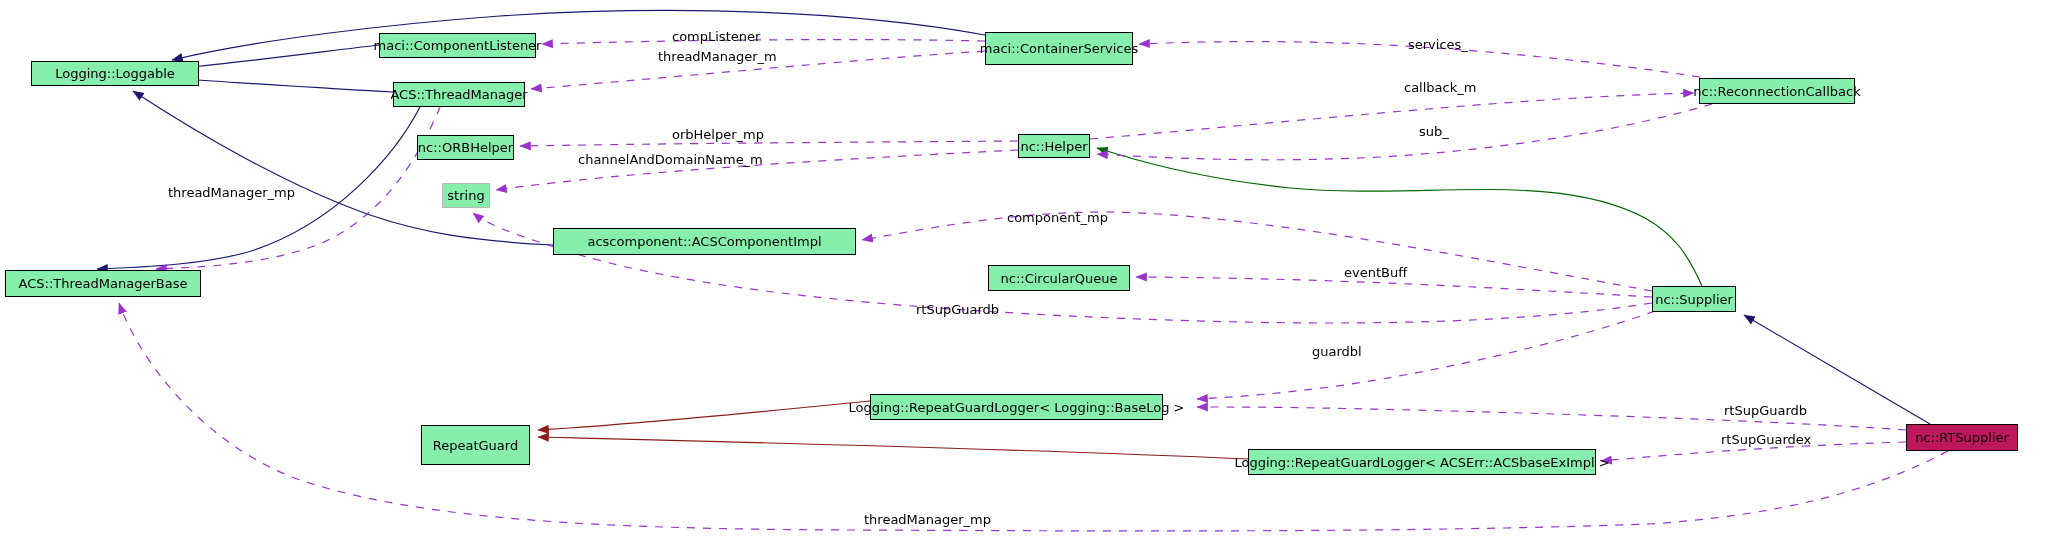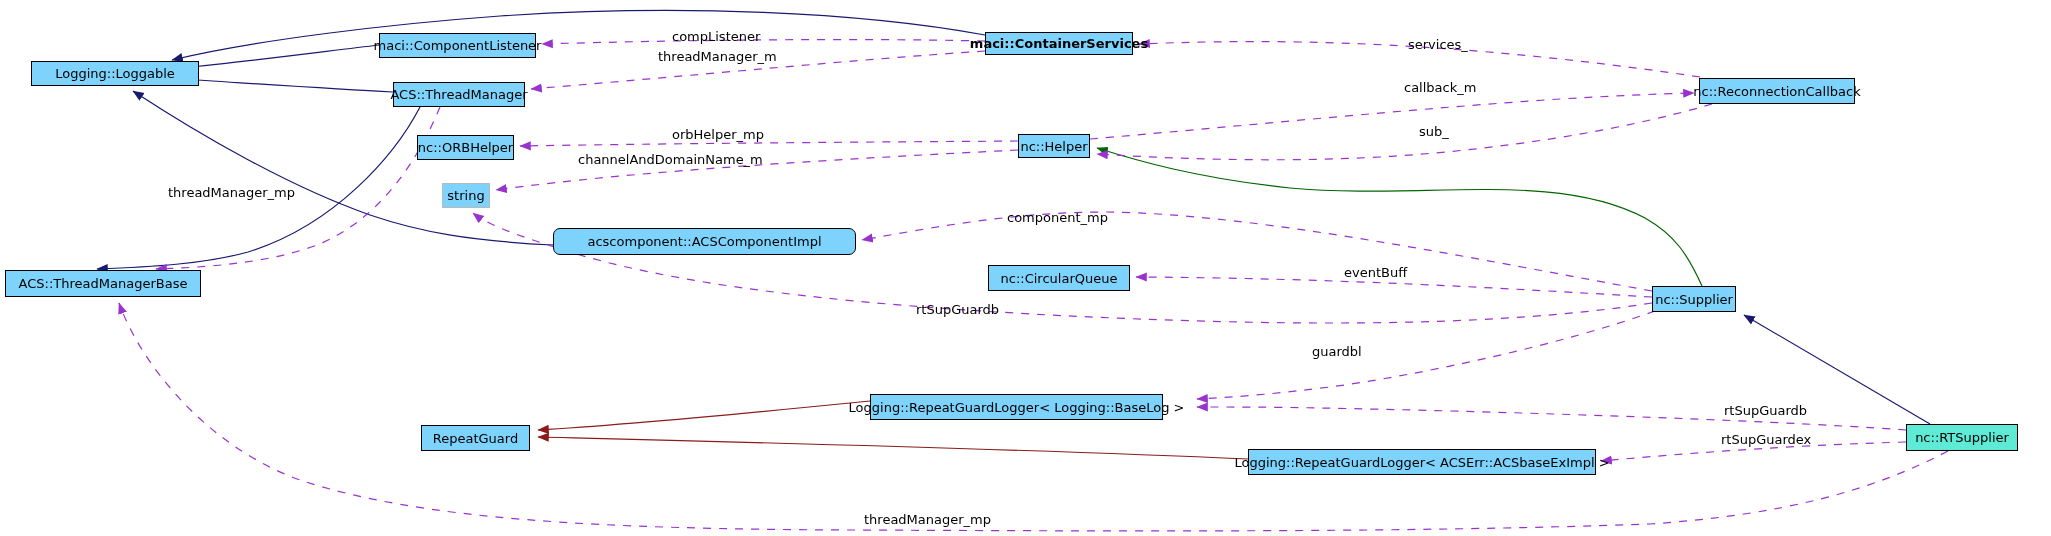--- a/index.html
+++ b/index.html
@@ -8,29 +8,29 @@
     width:2051px;height:536px;
     background:#ffffff;
     font-family:"DejaVu Sans","Liberation Sans",sans-serif;
     overflow:hidden;
   }
   #edges{position:absolute;left:0;top:0;width:2051px;height:536px;}
   .node{
     position:absolute;
     box-sizing:border-box;
     border:1px solid #000000;
-    background:#7dd3fc;
+    background:#86efac;
     color:#000000;
     font-size:13px;
     display:flex;align-items:center;justify-content:center;
     white-space:nowrap;
     padding:0 4px;
     cursor:pointer;
   }
-  .node--highlight{background:#5eead4;}
+  .node--highlight{background:#be185d;}
   .node--external{border-color:#b9b9b9;cursor:default;text-align:right;}
   .edge-label{
     position:absolute;
     color:#000000;
     font-size:13px;
     white-space:nowrap;
     line-height:15px;
   }
   path.edge{fill:none;stroke-width:1.2px;}
   path.edge--inherit{stroke:#191970;}
@@ -87,27 +87,27 @@
     <path class="edge edge--usage" d="M 1906,442 C 1800,445 1700,452 1601,461" marker-end="url(#arr-purple)"></path>
     <path class="edge edge--usage" d="M 1948,451 C 1870,492 1780,515 1650,524 C 1400,533 1100,531 850,530 C 600,529 420,520 300,480 C 205,446 140,362 119,303" marker-end="url(#arr-purple)"></path>
   </svg>
 
   <div class="node" style="left:31px;top:61px;width:168px;height:25px;">Logging::Loggable</div>
   <div class="node" style="left:379px;top:33px;width:157px;height:25px;">maci::ComponentListener</div>
   <div class="node" style="left:393px;top:82px;width:132px;height:25px;">ACS::ThreadManager</div>
   <div class="node" style="left:417px;top:135px;width:97px;height:25px;">nc::ORBHelper</div>
   <div class="node node--external" style="left:442px;top:183px;width:48px;height:25px;">string</div>
   <div class="node" style="left:5px;top:270px;width:196px;height:27px;">ACS::ThreadManagerBase</div>
-  <div class="node" style="left:553px;top:228px;width:303px;height:27px;border-radius:7px;">acscomponent::ACSComponentImpl</div>
+  <div class="node" style="left:553px;top:228px;width:303px;height:27px;">acscomponent::ACSComponentImpl</div>
   <div class="node" style="left:988px;top:265px;width:142px;height:26px;">nc::CircularQueue</div>
-  <div class="node" style="left:985px;top:32px;width:148px;height:23px;font-weight:bold;">maci::ContainerServices</div>
+  <div class="node" style="left:985px;top:32px;width:148px;height:33px;">maci::ContainerServices</div>
   <div class="node" style="left:1018px;top:134px;width:72px;height:24px;">nc::Helper</div>
   <div class="node" style="left:1699px;top:78px;width:156px;height:26px;">nc::ReconnectionCallback</div>
   <div class="node" style="left:1652px;top:286px;width:84px;height:26px;text-align:right;">nc::Supplier</div>
-  <div class="node" style="left:421px;top:425px;width:109px;height:26px;">RepeatGuard</div>
+  <div class="node" style="left:421px;top:425px;width:109px;height:40px;">RepeatGuard</div>
   <div class="node" style="left:870px;top:394px;width:293px;height:26px;">Logging::RepeatGuardLogger&lt; Logging::BaseLog &gt;</div>
   <div class="node" style="left:1248px;top:449px;width:348px;height:26px;">Logging::RepeatGuardLogger&lt; ACSErr::ACSbaseExImpl &gt;</div>
   <div class="node node--highlight" style="left:1906px;top:424px;width:112px;height:27px;">nc::RTSupplier</div>
 
   <div class="edge-label" style="left:672px;top:29px;">compListener</div>
   <div class="edge-label" style="left:658px;top:49px;">threadManager_m</div>
   <div class="edge-label" style="left:1408px;top:37px;">services_</div>
   <div class="edge-label" style="left:1404px;top:80px;">callback_m</div>
   <div class="edge-label" style="left:1419px;top:124px;">sub_</div>
   <div class="edge-label" style="left:672px;top:127px;">orbHelper_mp</div>

